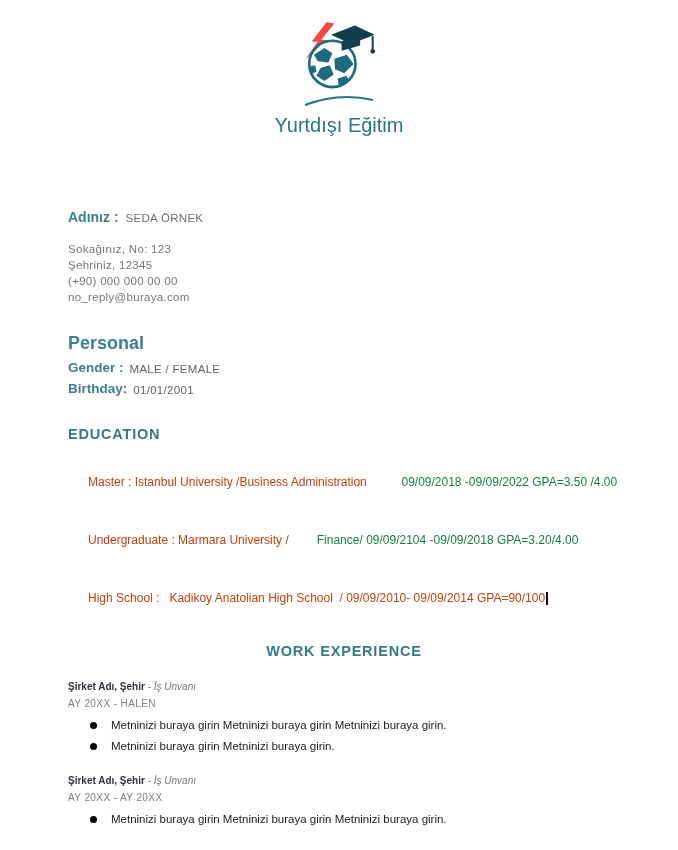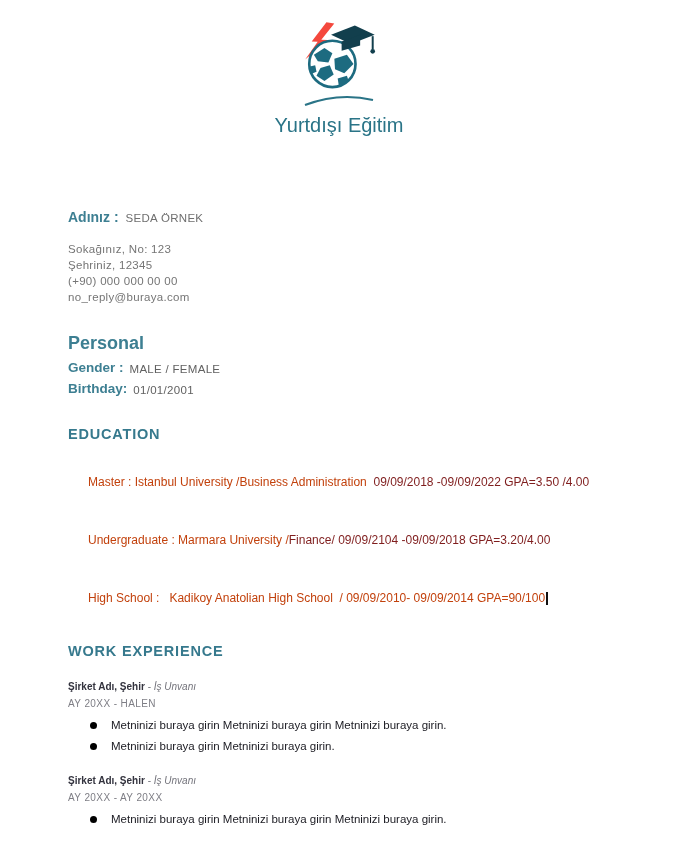--- a/index.html
+++ b/index.html
@@ -32,27 +32,27 @@
   
   .personal { margin-top:28px; }
   .personal .p-row { height:21px; display:flex; align-items:flex-end; }
   .p-title { color:#3d7f92; font-weight:bold; font-size:18px; height:21px; }
   .p-label { color:#3d7f92; font-weight:bold; font-size:13.5px; }
   .p-value { color:#616161; font-size:11.5px; margin-left:6px; letter-spacing:0.3px; }
 
   
   .section-title { color:#36798d; font-weight:bold; font-size:14.5px; letter-spacing:0.8px; }
   .edu-title  { margin-top:30px; }
-  .work-title { margin-top:25px; }
+  .work-title { margin-top:25px;text-align:center; }
 
   
   .edu-list { margin-top:21px; }
   .edu-line { font-size:12px; line-height:13px; margin-bottom:19px; white-space:pre-wrap; }
   .edu-main   { color:#c2410c; }
-  .edu-detail { color:#7f1d1d; }
+  .edu-detail { color:#15803d;margin-left:28px; }
   .caret { display:inline-block; width:1.5px; height:13px; background:#111;
            vertical-align:text-bottom; margin-left:1px; }
 
   
   .job { margin-top:19px; }
   .job-head { font-size:10px; line-height:17px; }
   .job-company { color:#33333e; font-weight:bold; }
   .job-sep  { color:#73737b; }
   .job-role { color:#73737b; font-style:italic; }
   .job-dates { color:#7e7e85; font-size:10px; margin-top:3px; letter-spacing:0.4px; }

